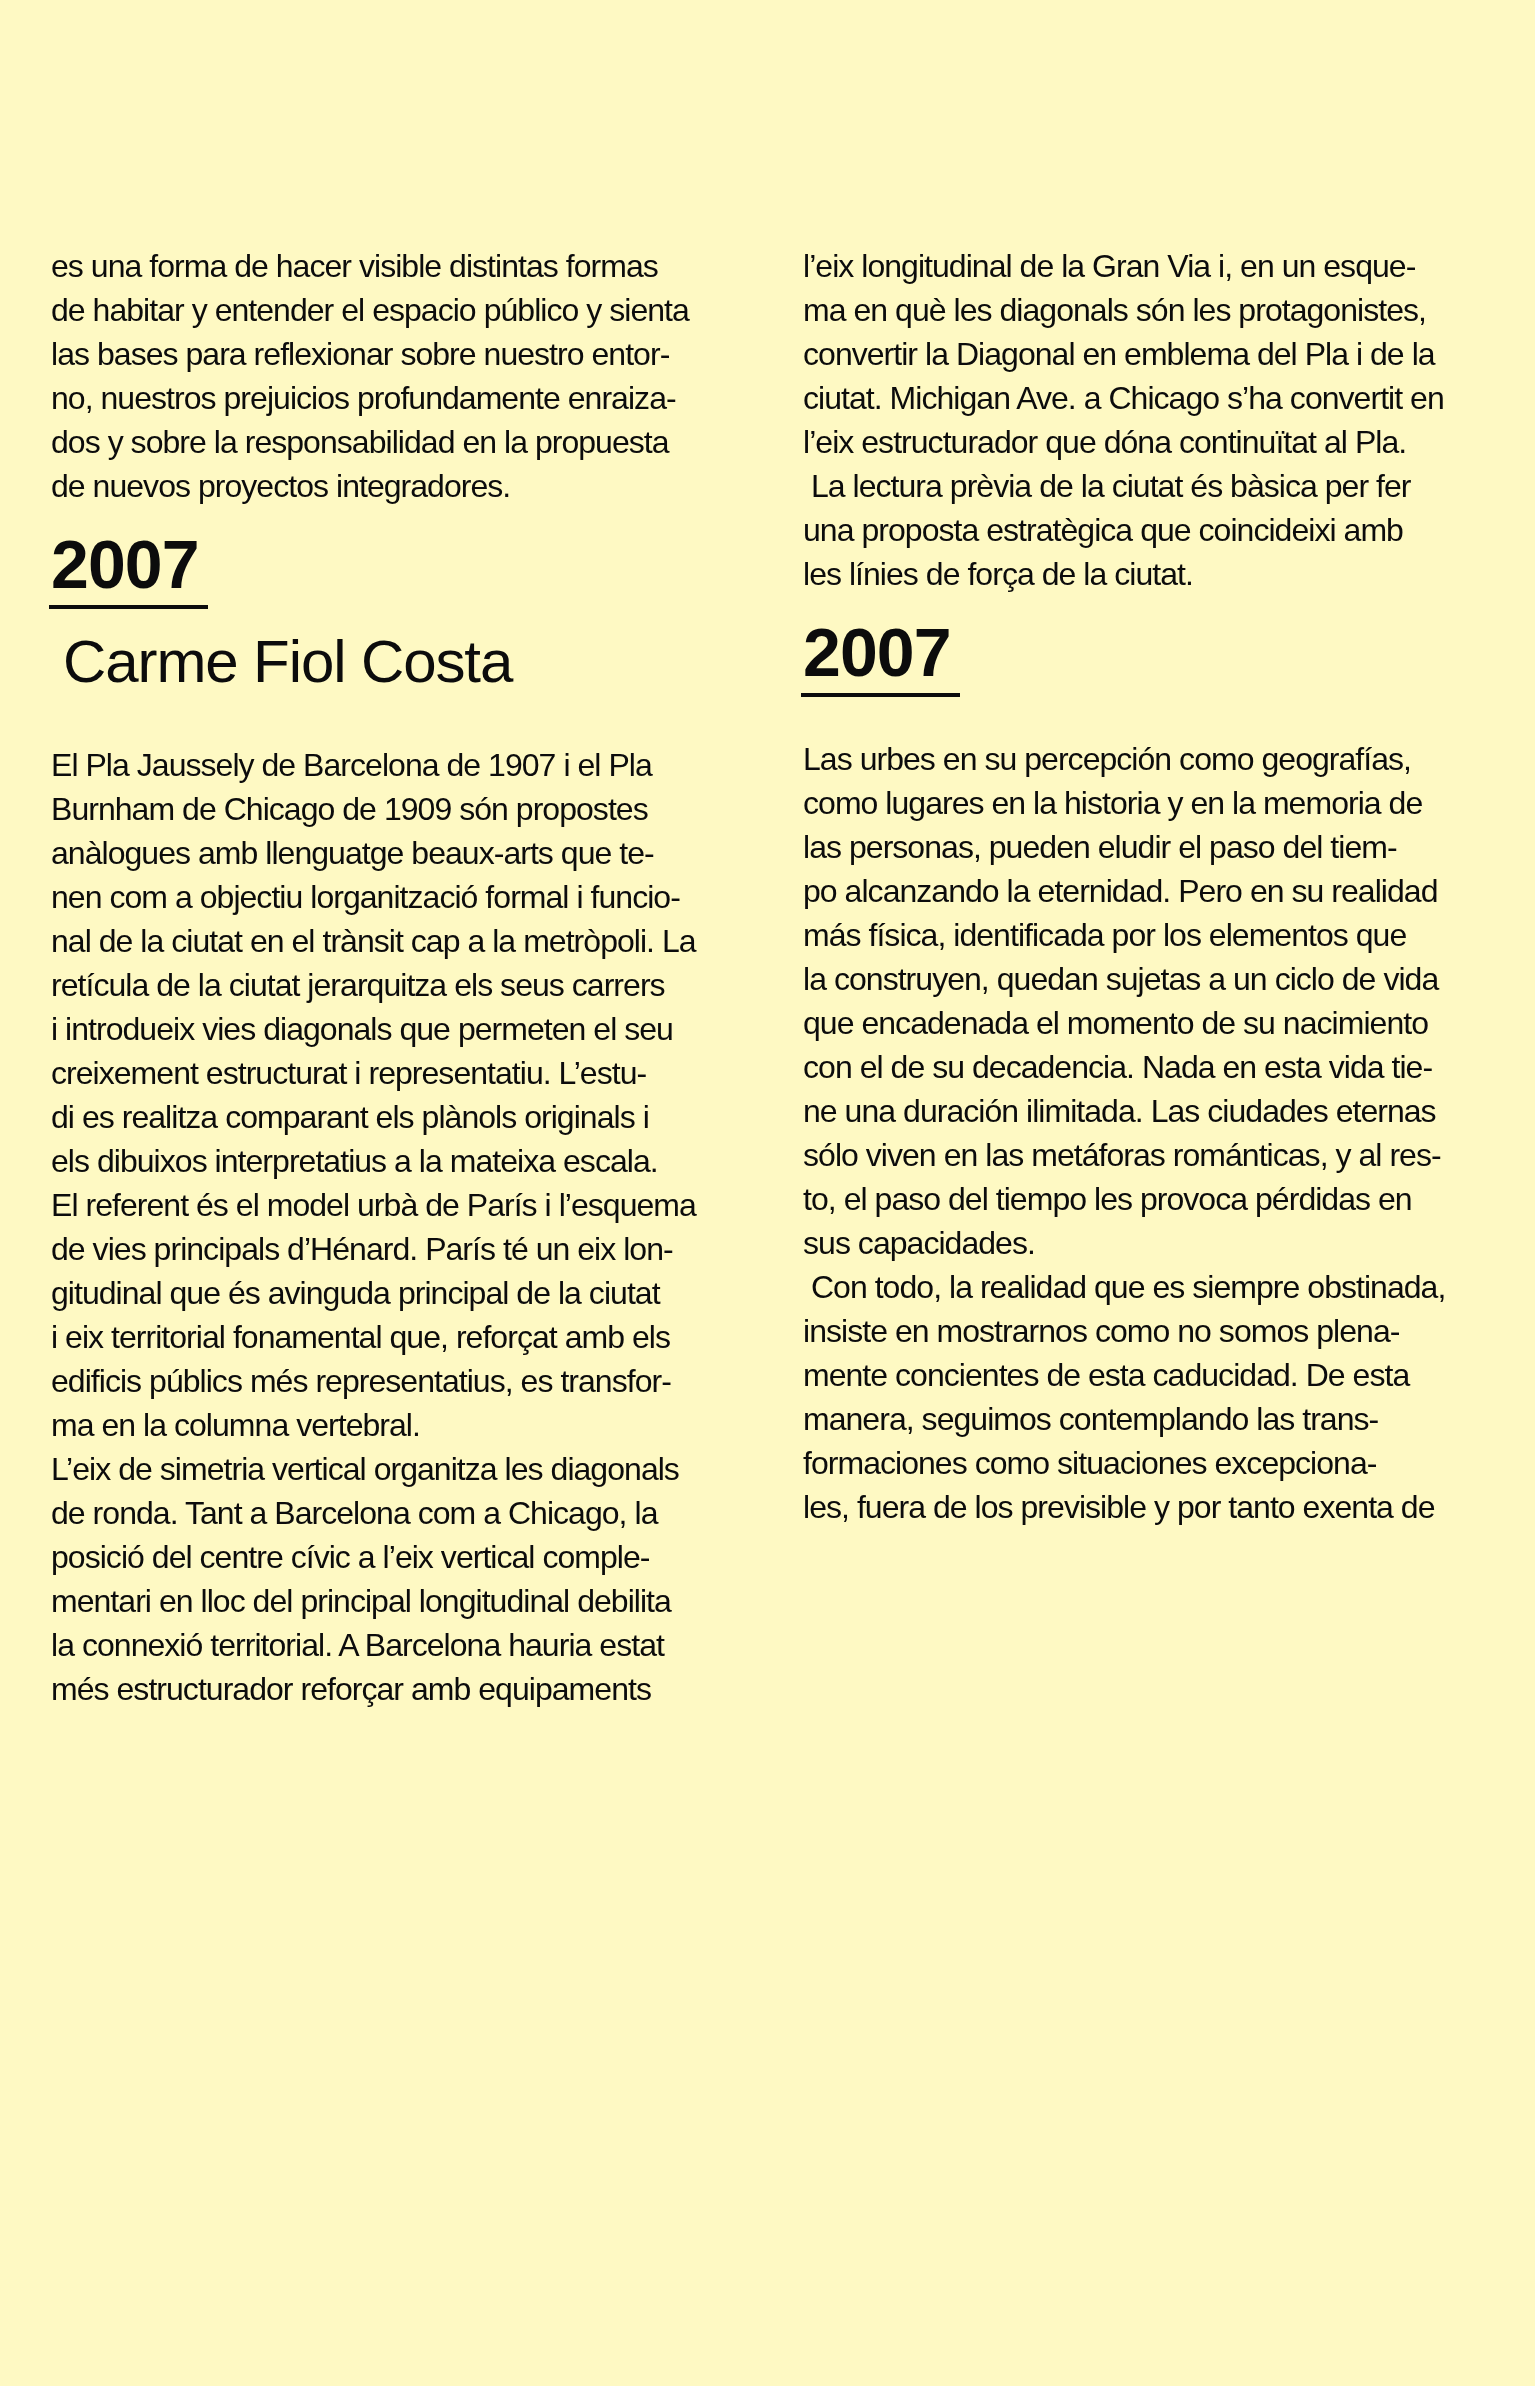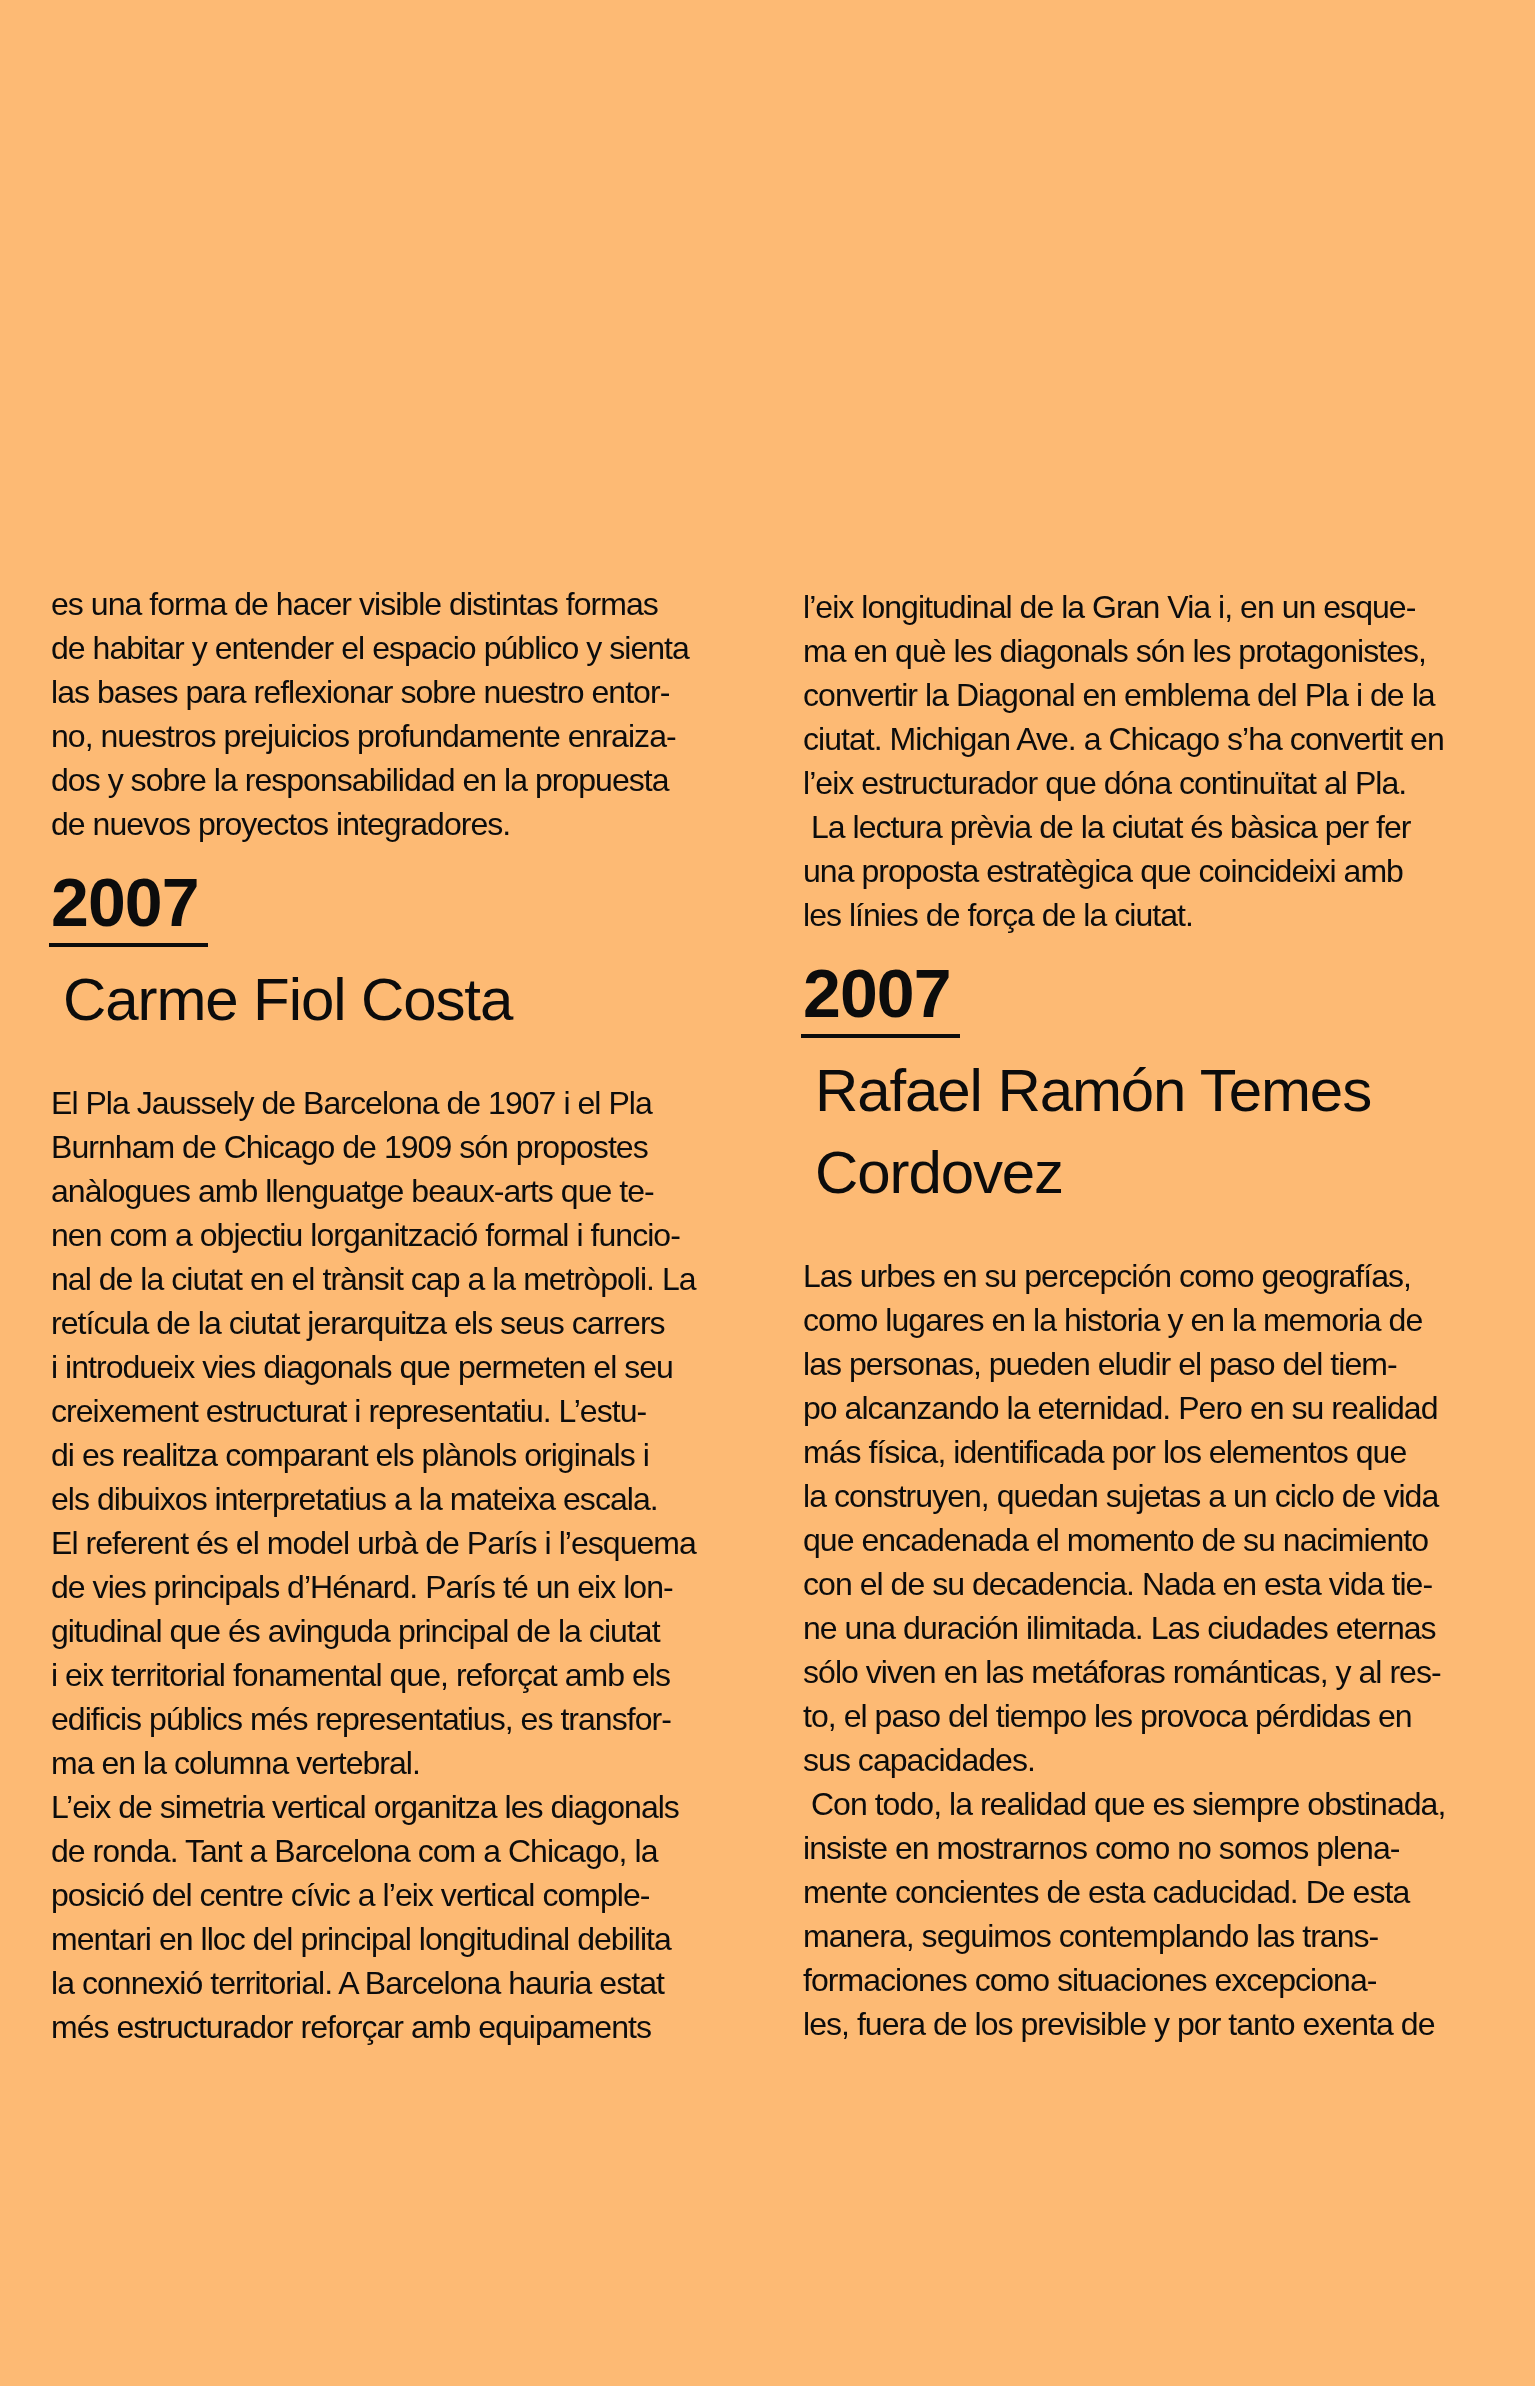--- a/index.html
+++ b/index.html
@@ -5,28 +5,27 @@
   html, body {
     margin: 0;
     padding: 0;
     background: #ffffff;
   }
   .page {
     position: relative;
     width: 1535px;
     height: 2387px;
     box-sizing: border-box;
-    background: #fdba74;
+    background: #fef9c3;
     color: #0c0c0c;
     display: flex;
     gap: 39px;
     padding: 244px 18.6px 0 51px;
     font-family: "Liberation Sans", sans-serif;
     overflow: hidden;
-    align-items: center;
   }
   .column {
     flex: 0 0 713px;
     width: 713px;
   }
   .body-text {
     margin: 0;
     font-size: 32px;
     line-height: 44px;
     font-weight: 400;
@@ -105,22 +104,20 @@
   <section class="column">
     <p class="body-text">l’eix longitudinal de la Gran Via i, en un esque-
 ma en què les diagonals són les protagonistes,
 convertir la Diagonal en emblema del Pla i de la
 ciutat. Michigan Ave. a Chicago s’ha convertit en
 l’eix estructurador que dóna continuïtat al Pla.
  La lectura prèvia de la ciutat és bàsica per fer
 una proposta estratègica que coincideixi amb
 les línies de força de la ciutat.</p>
     <h2 class="year">2007</h2>
-    <p class="author">Rafael Ramón Temes
-Cordovez</p>
     <p class="body-text abstract">Las urbes en su percepción como geografías,
 como lugares en la historia y en la memoria de
 las personas, pueden eludir el paso del tiem-
 po alcanzando la eternidad. Pero en su realidad
 más física, identificada por los elementos que
 la construyen, quedan sujetas a un ciclo de vida
 que encadenada el momento de su nacimiento
 con el de su decadencia. Nada en esta vida tie-
 ne una duración ilimitada. Las ciudades eternas
 sólo viven en las metáforas románticas, y al res-

